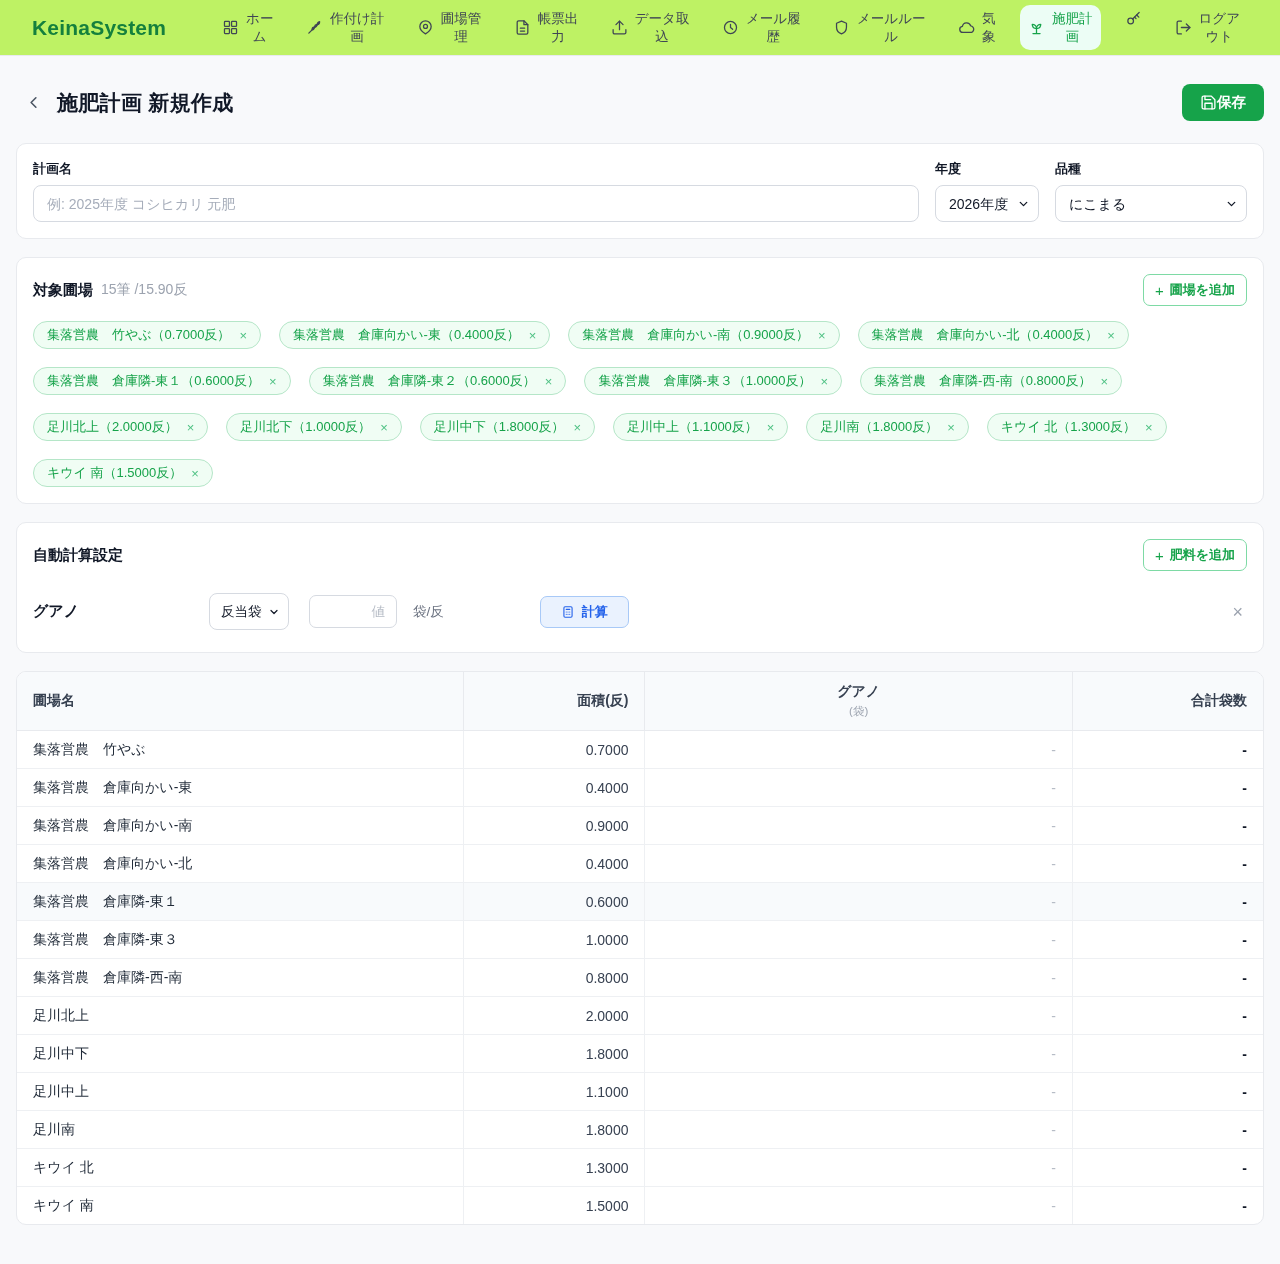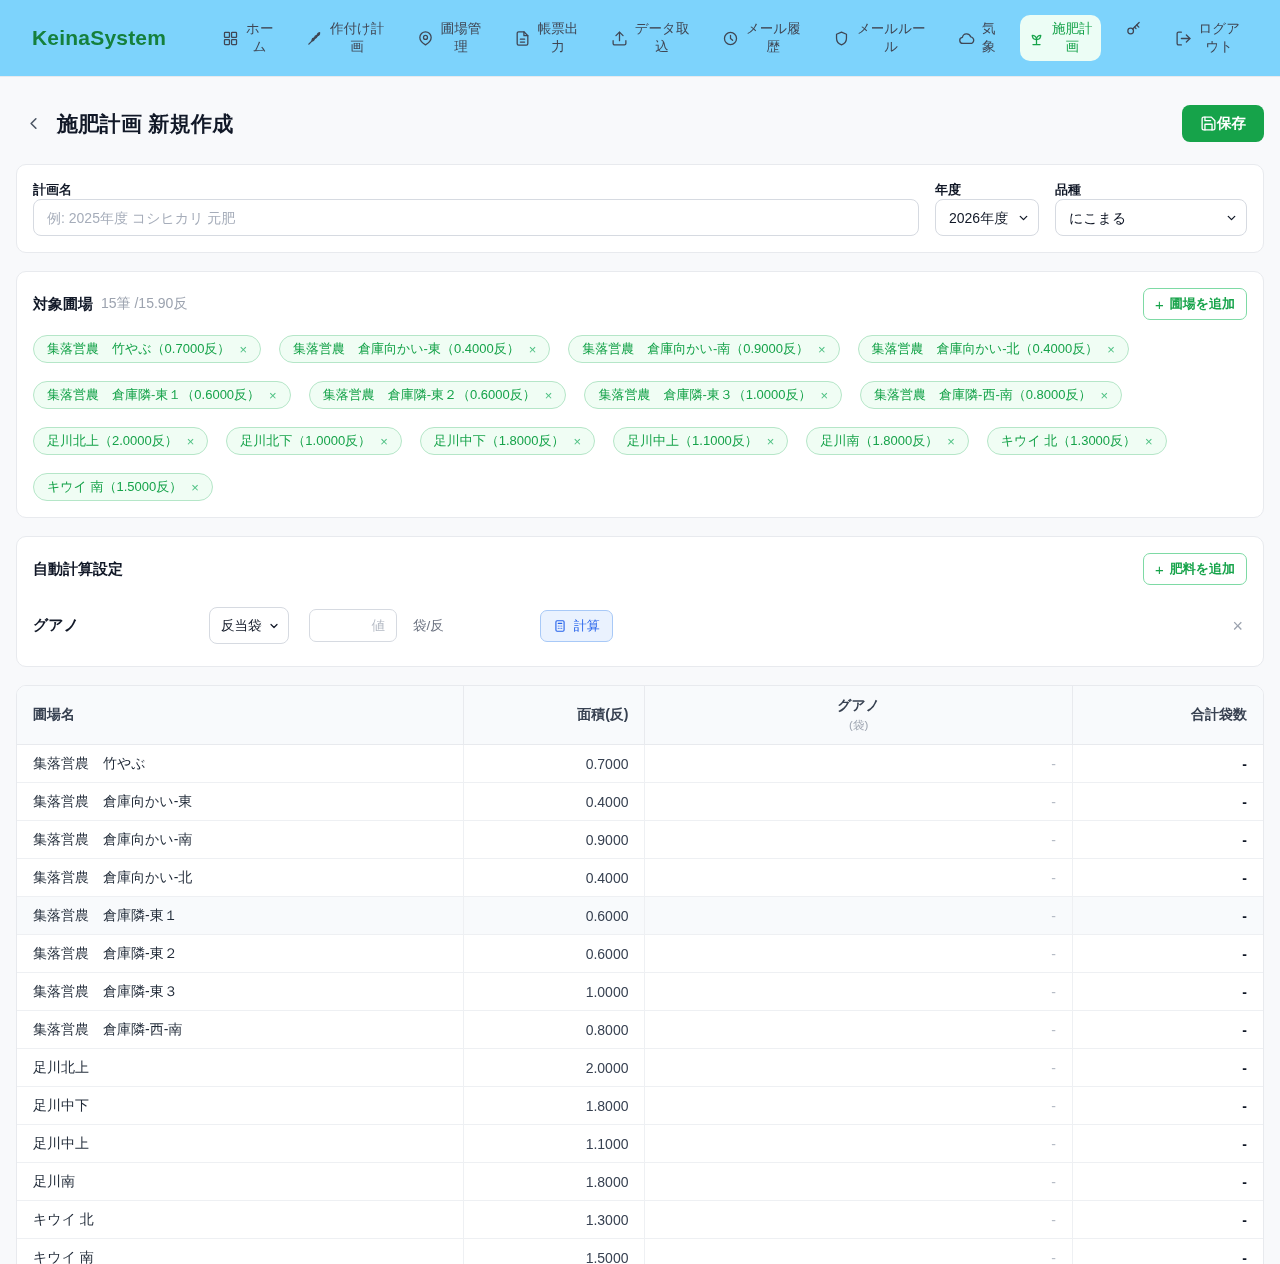--- a/index.html
+++ b/index.html
@@ -7,21 +7,21 @@
   body {
     font-family: "Liberation Sans", "DejaVu Sans", sans-serif;
     background: #f8f9fb;
     color: #1f2937;
     font-size: 14px;
   }
   svg.ico { display:block; }
 
   
   .navbar {
-    height: 77px; background: #7dd3fc; border-bottom: 1px solid #e8eaee;
+    height: 56px; background: #bef264; border-bottom: 1px solid #e8eaee;
     display: flex; align-items: center; padding: 8px 32px;
   }
   .logo { font-size: 21px; font-weight: 700; color: #15803d; letter-spacing: .2px; margin-right: 48px; white-space: nowrap; }
   .nav-list { flex: 1; display: flex; align-items: flex-start; justify-content: space-between; }
   .nav-item {
     display: flex; align-items: center; gap: 7px; color: #3f4654;
     font-size: 13.5px; line-height: 1.3; cursor: pointer; padding: 5px 8px; border-radius: 10px;
   }
   .nav-item .nav-label { white-space: pre-line; text-align: center; }
   .nav-item.active { background: #ecfdf5; color: #16a34a; }
@@ -42,21 +42,21 @@
   }
 
   
   .card {
     background: #ffffff; border: 1px solid #e8eaee; border-radius: 10px;
     margin: 0 16px 18px 16px; padding: 16px;
   }
 
   
   .form-row { display: flex; gap: 16px; align-items: flex-end; }
-  .form-group { display: flex; flex-direction: column; gap: 0; }
+  .form-group { display: flex; flex-direction: column; gap: 7px; }
   .form-group.grow { flex: 1; }
   .field-label { font-size: 13px; font-weight: 700; color: #111827; }
   .text-input {
     height: 37px; border: 1px solid #d6dae1; border-radius: 8px; padding: 0 13px;
     font-size: 14px; font-family: inherit; color: #1f2937; width: 100%; background:#fff;
   }
   .text-input::placeholder { color: #a6adba; }
   .select-wrap { position: relative; border-radius: 9px; }
   select {
     appearance: none; -webkit-appearance: none;
@@ -96,21 +96,21 @@
   .calc-mode select { padding: 0 26px 0 11px; font-size: 13.5px; }
   .calc-value {
     width: 88px; height: 33px; border: 1px solid #d6dae1; border-radius: 7px;
     padding: 0 11px; font-size: 13.5px; font-family: inherit; text-align: right; margin-left: 20px;
   }
   .calc-value::placeholder { color: #b4bac4; }
   .calc-unit { color: #6b7280; font-size: 13.5px; margin-left: 16px; }
   .btn-calc {
     display: flex; align-items: center; gap: 7px; margin-left: 96px;
     background: #eaf2fe; border: 1px solid #a8c9f7; color: #2563eb;
-    border-radius: 7px; padding: 6px 12px; font-size: 13px; font-weight: 400;
+    border-radius: 7px; padding: 6px 20px; font-size: 13px; font-weight: 700;
     cursor: pointer; font-family: inherit;
   }
   .calc-remove { margin-left: auto; color: #9ca3af; font-size: 18px; cursor: pointer; line-height: 1; padding: 0 4px; }
 
   
   .table-card { background:#fff; border:1px solid #e8eaee; border-radius:10px; margin:2px 16px 26px 16px; overflow:hidden; }
   table { width: 100%; border-collapse: collapse; table-layout: fixed; }
   th, td { font-size: 14px; }
   thead th {
     background: #f8fafc; color: #374151; font-weight: 700;
@@ -434,26 +434,20 @@
           <td class="cell-fert">-</td>
           <td class="cell-total">-</td>
         </tr>
         <tr class="hl">
           <td class="cell-name">集落営農　倉庫隣-東１</td>
           <td class="cell-num">0.6000</td>
           <td class="cell-fert">-</td>
           <td class="cell-total">-</td>
         </tr>
         <tr>
-          <td class="cell-name">集落営農　倉庫隣-東２</td>
-          <td class="cell-num">0.6000</td>
-          <td class="cell-fert">-</td>
-          <td class="cell-total">-</td>
-        </tr>
-        <tr>
           <td class="cell-name">集落営農　倉庫隣-東３</td>
           <td class="cell-num">1.0000</td>
           <td class="cell-fert">-</td>
           <td class="cell-total">-</td>
         </tr>
         <tr>
           <td class="cell-name">集落営農　倉庫隣-西-南</td>
           <td class="cell-num">0.8000</td>
           <td class="cell-fert">-</td>
           <td class="cell-total">-</td>

